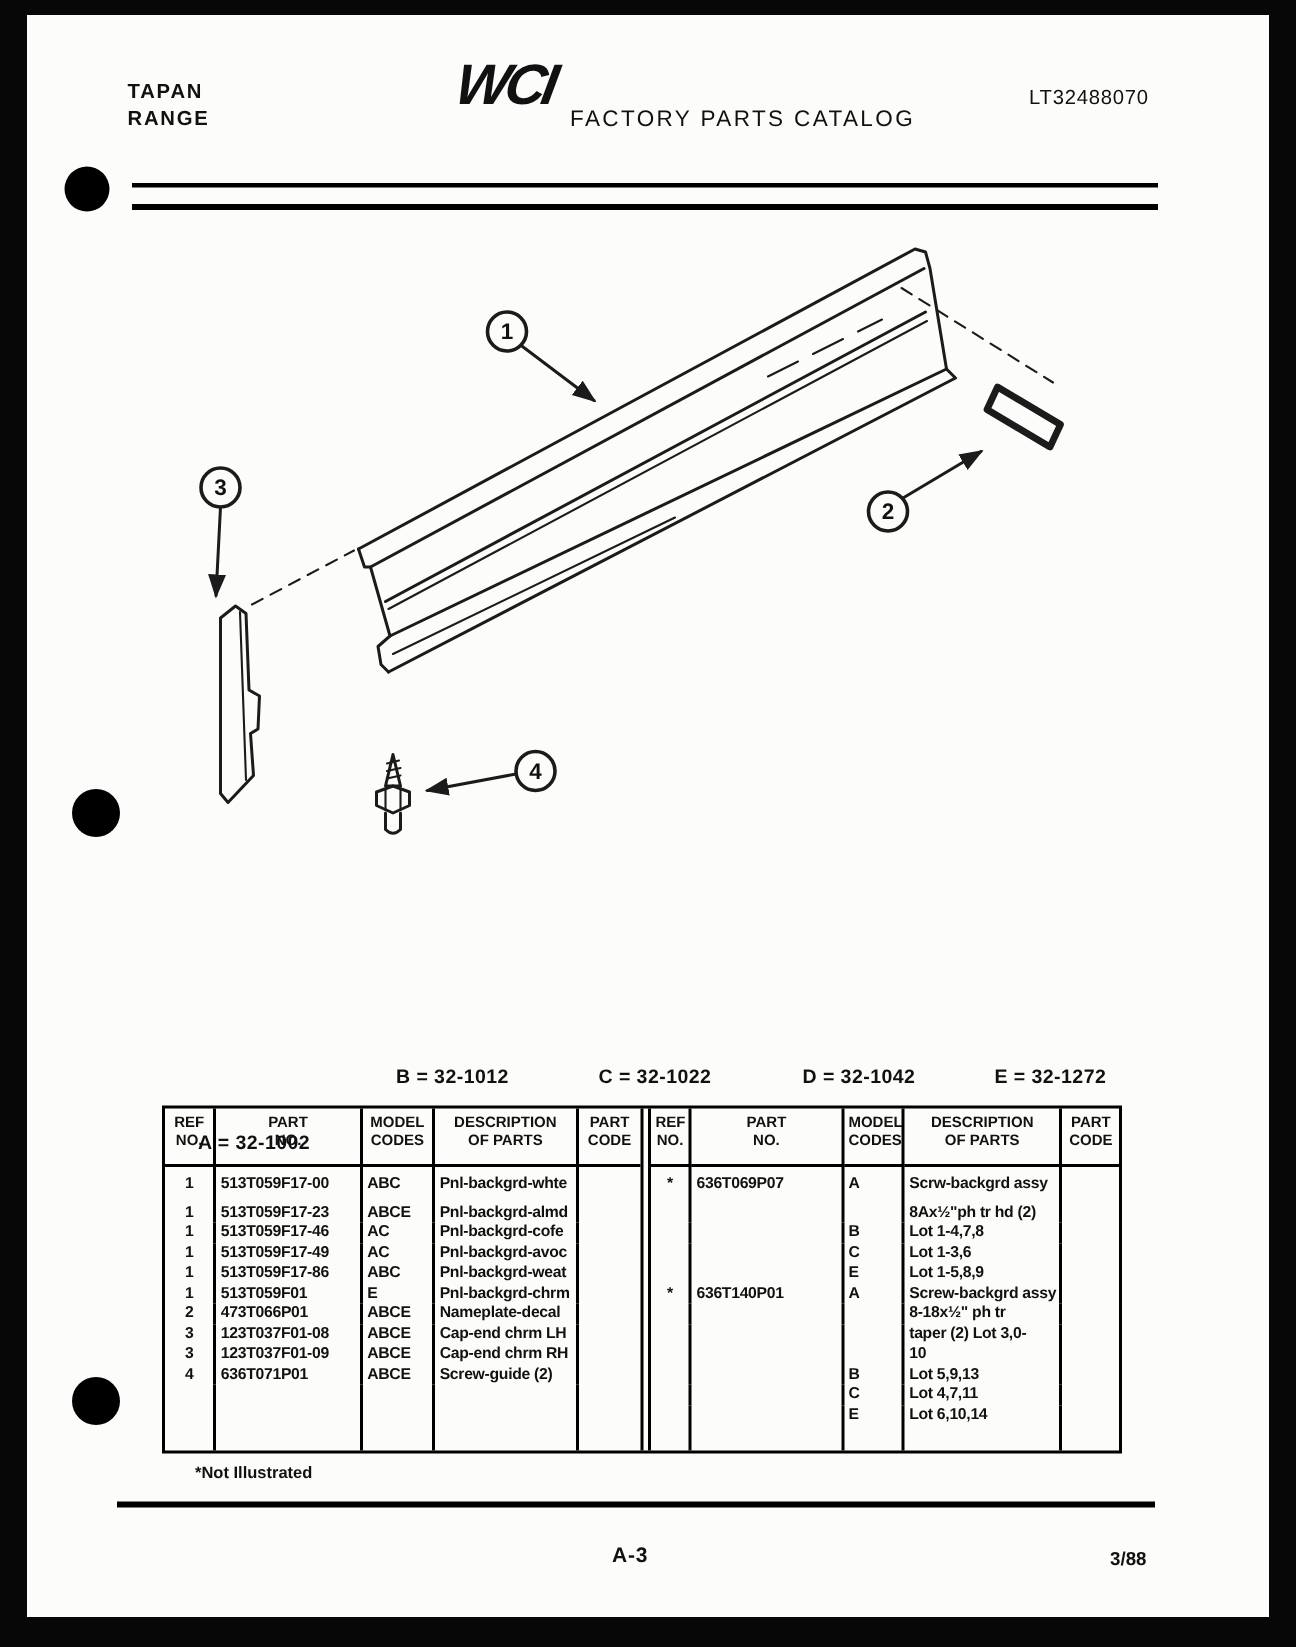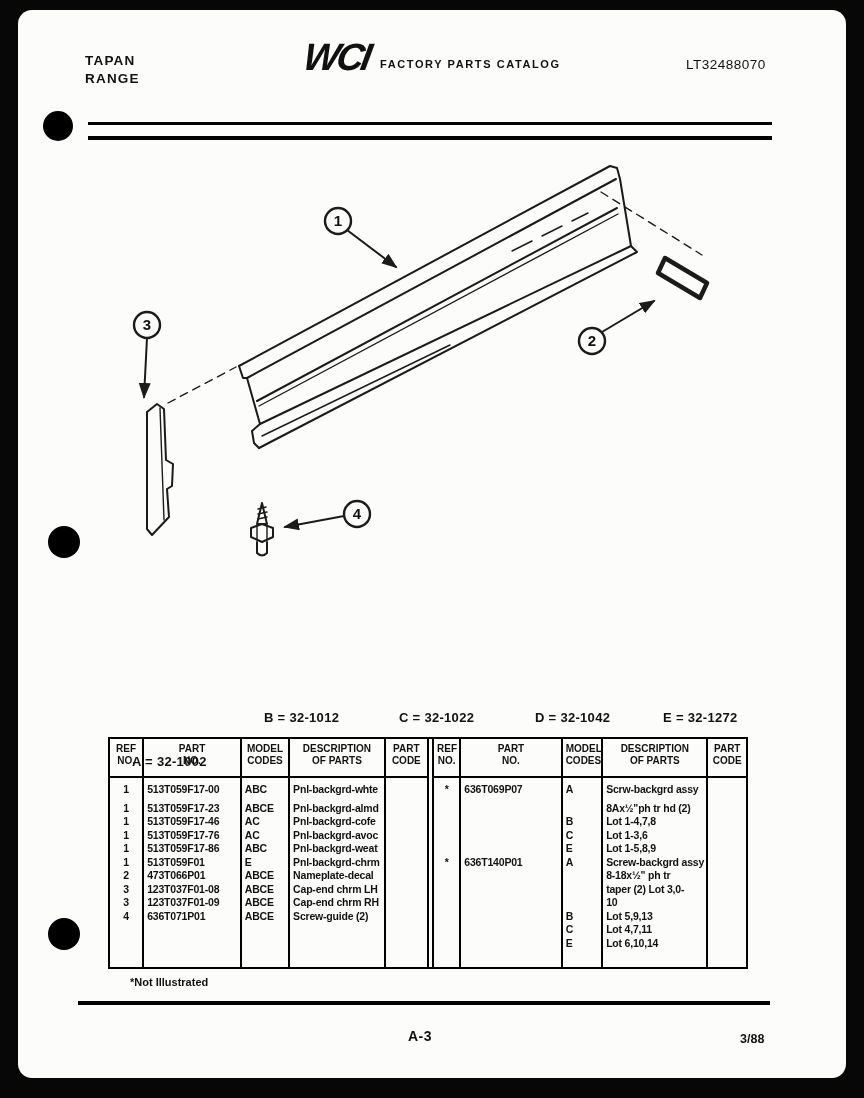--- a/index.html
+++ b/index.html
@@ -1,23 +1,23 @@
 <!DOCTYPE html>
 <html><head>
 <meta charset="utf-8">
 <style>
   html,body{margin:0;padding:0;}
   body{width:864px;height:1098px;background:#070707;position:relative;
        font-family:"Liberation Sans",sans-serif;color:#111;overflow:hidden;}
-  .page{position:absolute;left:18px;top:10px;width:828px;height:1068px;background:#fcfcfa;border-radius:14px;}
+  .page{position:absolute;left:18px;top:10px;width:828px;height:1068px;background:#fcfcfa;}
   .abs{position:absolute;}
   .hole{position:absolute;border-radius:50%;background:#000;}
   .brand{left:67px;top:42px;font-size:13.5px;font-weight:bold;letter-spacing:1.2px;line-height:18px;white-space:pre-line;}
   .logo{left:286px;top:26px;font-size:38px;font-weight:bold;font-style:italic;letter-spacing:-3px;transform:skewX(-10deg);}
-  .cat-title{left:362px;top:48px;font-size:11px;font-weight:bold;letter-spacing:1.6px;}
+  .cat-title{left:362px;top:61px;font-size:15px;font-weight:normal;letter-spacing:1.6px;}
   .docnum{left:668px;top:47px;font-size:13.5px;font-weight:normal;letter-spacing:.5px;text-align:center;}
   .rule-head{left:70px;top:112px;width:684px;height:11px;border-top:3px solid #000;border-bottom:4px solid #000;}
   .diagram{left:80px;top:140px;}
   .legend-item{top:700px;font-size:13px;font-weight:bold;letter-spacing:.3px;}
   .tbl-wrap{left:90px;top:727px;width:636px;height:228px;border:2px solid #000;}
   .half{position:absolute;top:0;bottom:0;}
   .half-left{left:0;width:317px;border-right:2px solid #000;}
   .half-right{left:322px;right:0;border-left:2px solid #000;}
   table.parts{border-collapse:collapse;width:100%;height:100%;table-layout:fixed;}
   table.parts th{border-bottom:2.5px solid #000;font-size:10px;line-height:11.5px;text-align:center;
@@ -174,21 +174,21 @@
             </tr>
           <tr>
               <td class="c">1</td>
               <td>513T059F17-46</td>
               <td>AC</td>
               <td>Pnl-backgrd-cofe</td>
               <td></td>
             </tr>
           <tr>
               <td class="c">1</td>
-              <td>513T059F17-76</td>
+              <td>513T059F17-49</td>
               <td>AC</td>
               <td>Pnl-backgrd-avoc</td>
               <td></td>
             </tr>
           <tr>
               <td class="c">1</td>
               <td>513T059F17-86</td>
               <td>ABC</td>
               <td>Pnl-backgrd-weat</td>
               <td></td>

